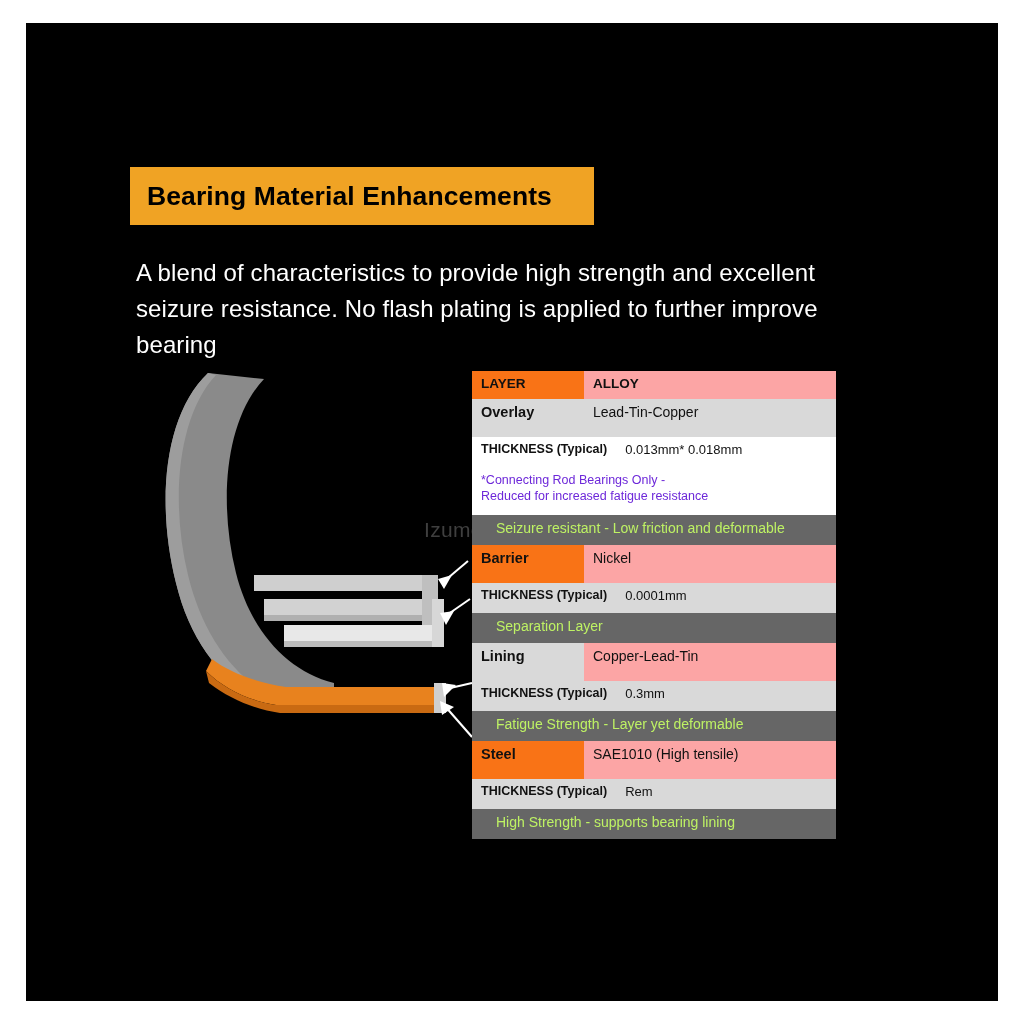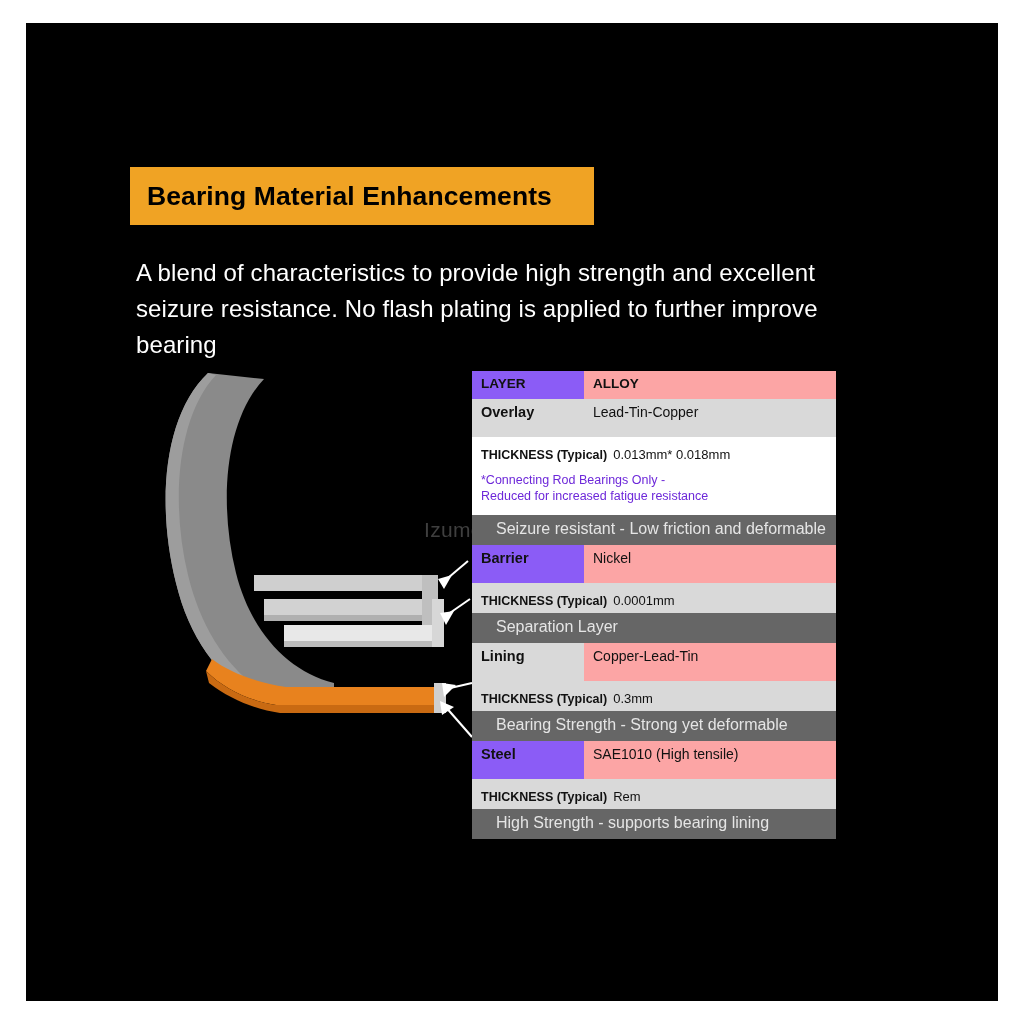--- a/index.html
+++ b/index.html
@@ -102,48 +102,48 @@
     color: #111111;
     white-space: nowrap;
     overflow: hidden;
   }
   tr.row-head td { height: 28px; }
   tr.row-mat td { height: 38px; }
   tr.row-thick td { height: 30px; }
   tr.row-note td { height: 48px; }
   tr.row-prop td { height: 30px; }
 
-  .bg-grey-dark { background: #8b5cf6; }
+  .bg-grey-dark { background: #f97316; }
   .bg-grey-mid  { background: #fca5a5; }
   .bg-grey-light{ background: #d9d9d9; }
   .bg-white     { background: #ffffff; }
   .bg-prop      { background: #666666; }
 
   .hdr { font-weight: bold; font-size: 13.5px; }
   .lbl { font-weight: bold; font-size: 14.5px; }
   .val { font-size: 14px; }
   .thick-lbl { font-weight: bold; font-size: 12.5px; }
   .thick-val { font-size: 13px; }
   .prop-text {
-    color: #e5e5e5;
-    font-size: 16px;
+    color: #bef264;
+    font-size: 14px;
     font-weight: normal;
     white-space: nowrap;
     padding-left: 24px;
   }
   .note-text {
     font-size: 12.5px;
     line-height: 16px;
     white-space: normal;
     color: #6d28d9;
   }
   .cell-flex {
     display: flex;
-    align-items: flex-end;
-    gap: 6px;
+    align-items: flex-start;
+    gap: 18px;
   }
 </style>
 </head>
 <body>
 
 <div id="stage">
   <div id="panel">
 
     <div id="title-band">
       <span class="title-text">Bearing Material Enhancements</span>
@@ -280,21 +280,21 @@
           <td class="bg-grey-light" colspan="2">
             <div class="cell cell-flex">
               <span class="thick-lbl">THICKNESS (Typical)</span>
               <span class="thick-val">0.3mm</span>
             </div>
           </td>
         </tr>
 
         <tr class="row-prop">
           <td class="bg-prop" colspan="2">
-              <div class="cell prop-text">Bearing Strength - Strong yet deformable</div>
+              <div class="cell prop-text">Fatigue Strength - Layer yet deformable</div>
             </td>
         </tr>
 
         <tr class="row-mat">
           <td class="bg-grey-dark">
               <div class="cell lbl">Steel</div>
             </td>
           <td class="bg-grey-mid">
               <div class="cell val">SAE1010 (High tensile)</div>
             </td>

